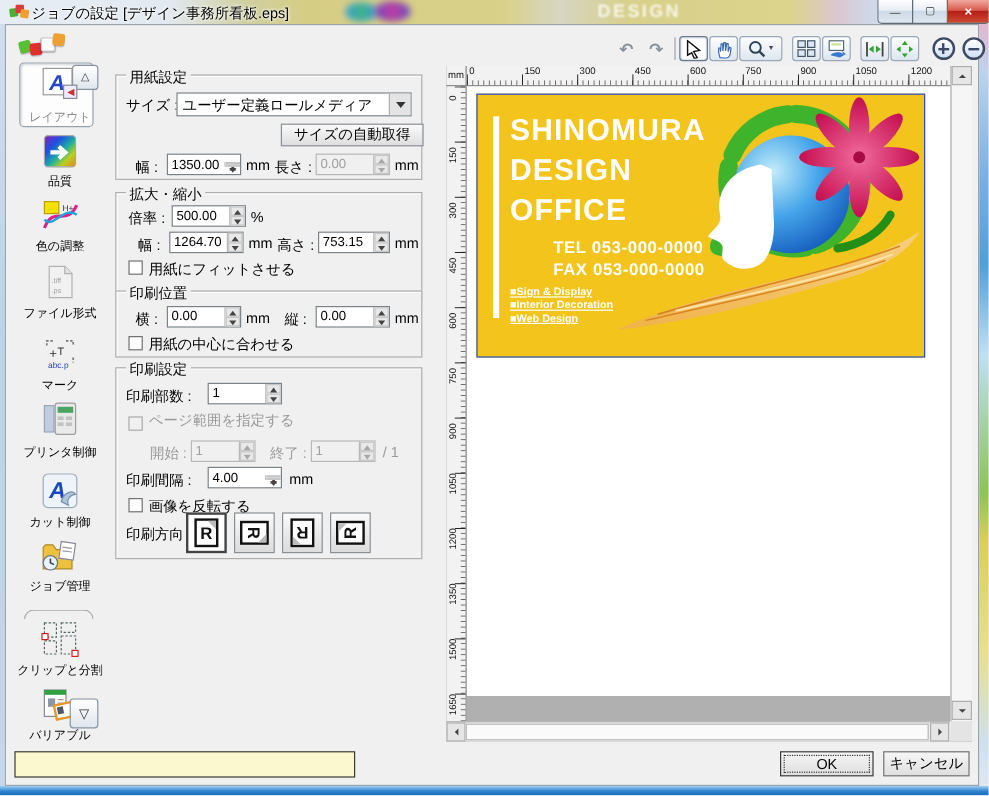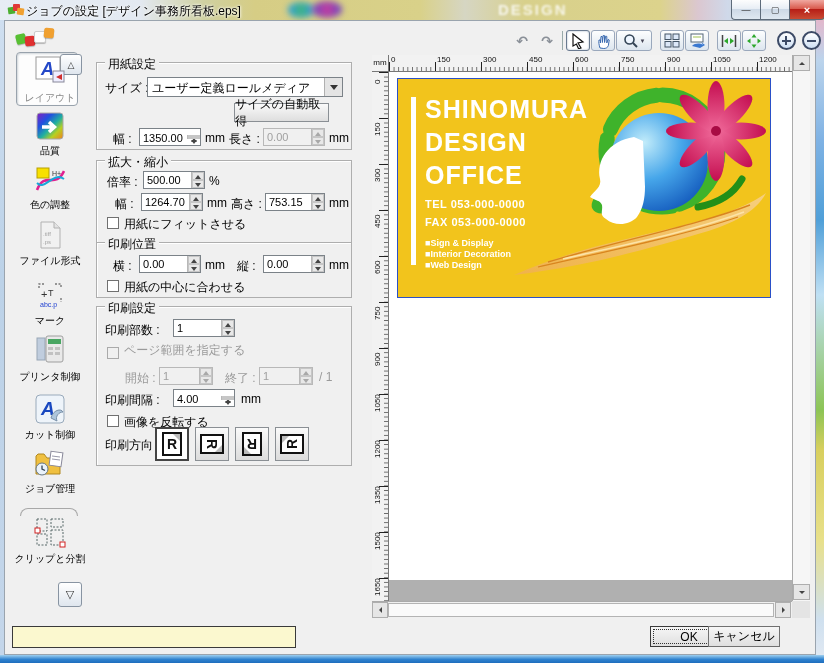--- a/index.html
+++ b/index.html
@@ -112,29 +112,29 @@
   .sb-tri{width:0;height:0;border:3px solid transparent;}
   .hsb-thumb{position:absolute;left:16px;top:1px;width:386px;height:14px;background:#fafafa;border:1px solid #b4b4b4;box-sizing:border-box;}
   .sbcorner{left:792px;top:601px;width:18px;height:17px;background:#e4e4e4;}
 
   
   .sign{position:absolute;left:8px;top:6px;width:374px;height:220px;background:#F2C41C;border:1px solid #2a50c8;box-sizing:border-box;overflow:hidden;}
   .sign svg{position:absolute;left:0;top:0;}
   .sg-bar{position:absolute;left:13px;top:18px;width:5px;height:168px;background:#fff;}
   .sg-t{position:absolute;left:27px;color:#fff;font-weight:bold;white-space:nowrap;}
   .sg-big{font-size:25px;letter-spacing:1px;line-height:1;}
-  .sg-tel{font-size:11px;letter-spacing:.5px;}
-  .sg-svc{font-size:9px;}
+  .sg-tel{font-size:14px;letter-spacing:.5px;margin-left:36px;}
+  .sg-svc{font-size:9px;text-decoration:underline;}
 
   
   .statusbox{left:12px;top:626px;width:284px;height:22px;background:#fbf8cf;border:1px solid #3a3a3a;box-sizing:border-box;font-size:11px;padding:3px 4px;}
   .f-btn{position:absolute;top:626px;height:21px;border:1px solid #707070;background:linear-gradient(#f6f6f6,#dfdfdf);
     font-size:12px;display:flex;align-items:center;justify-content:center;box-sizing:border-box;}
   .f-btn.ok{left:650px;width:78px;border-color:#3a3a3a;outline:1px dotted #333;outline-offset:-4px;}
-  .f-btn.cancel{left:708px;width:72px;}
+  .f-btn.cancel{left:736px;width:72px;}
 </style>
 </head>
 <body>
 
 <div class="screen">
 
   <div class="abs titlebar">
     <div class="bd-blob" style="left:288px;top:2px;width:26px;height:16px;background:radial-gradient(circle,#46b86a,#2ca0d8 70%);"></div>
     <div class="bd-blob" style="left:312px;top:1px;width:30px;height:17px;background:radial-gradient(circle,#d03a9a,#7048c0 75%);"></div>
     <span class="ghost-text">DESIGN</span>
@@ -337,34 +337,48 @@
         <rect x="3" y="3" width="10" height="12" fill="none" stroke="#566" stroke-dasharray="2 1.5"></rect>
         <rect x="17" y="3" width="12" height="8" fill="none" stroke="#566" stroke-dasharray="2 1.5"></rect>
         <rect x="3" y="18" width="10" height="11" fill="none" stroke="#566" stroke-dasharray="2 1.5"></rect>
         <rect x="17" y="14" width="12" height="15" fill="none" stroke="#566" stroke-dasharray="2 1.5"></rect>
         <rect x="1" y="12" width="5" height="5" fill="#fff" stroke="#d02020"></rect>
         <rect x="26" y="26" width="5" height="5" fill="#fff" stroke="#d02020"></rect>
       </svg>
       <span class="side-label">クリップと分割</span>
     </div>
 
+    <div class="side-item" style="top:522px;">
+      <svg class="side-icon" width="34" height="28" viewBox="0 0 34 28">
+        <rect x="4" y="1" width="18" height="22" fill="#fff" stroke="#889"></rect>
+        <rect x="4" y="1" width="18" height="4" fill="#30a040"></rect>
+        <rect x="7" y="8" width="6" height="7" fill="#8898a8"></rect>
+        <line x1="15" y1="9" x2="20" y2="9" stroke="#99a"></line>
+          <line x1="15" y1="12" x2="20" y2="12" stroke="#99a"></line>
+        <g transform="rotate(-12 22 18)">
+            <rect x="13" y="12" width="18" height="12" fill="#fff" stroke="#e8962a" stroke-width="2"></rect>
+            <rect x="15" y="14" width="5" height="6" fill="#556"></rect>
+          </g>
+      </svg>
+      <span class="side-label">バリアブル</span>
+    </div>
     <span class="scrollbtn" style="left:48px;top:530px;width:22px;height:23px;font-size:11px;">
         <span>▽</span>
       </span>
     <div class="side-sep"></div>
   </div>
 
   <div class="grp" style="top:62px;height:88px;">
     <span class="grp-legend">用紙設定</span>
     <span class="lbl" style="left:8px;top:17px;">サイズ :</span>
     <span class="combo" style="left:50px;top:14px;width:196px;">
       <span class="combo-val">ユーザー定義ロールメディア</span>
       <span class="combo-btn"></span>
     </span>
-    <span class="push-btn" style="left:137px;top:40px;width:95px;height:19px;">
+    <span class="push-btn" style="left:137px;top:40px;width:119px;height:19px;">
         <span>サイズの自動取得</span>
       </span>
     <span class="lbl" style="left:16px;top:68px;">幅 :</span>
     <span class="spin" style="left:42px;top:65px;width:62px;align-items:center;">
       <span class="spin-val">1350.00</span>
       <span class="spin-btns">
           <span class="sbx up"></span>
           <span class="sbx dn"></span>
         </span>
     </span>

